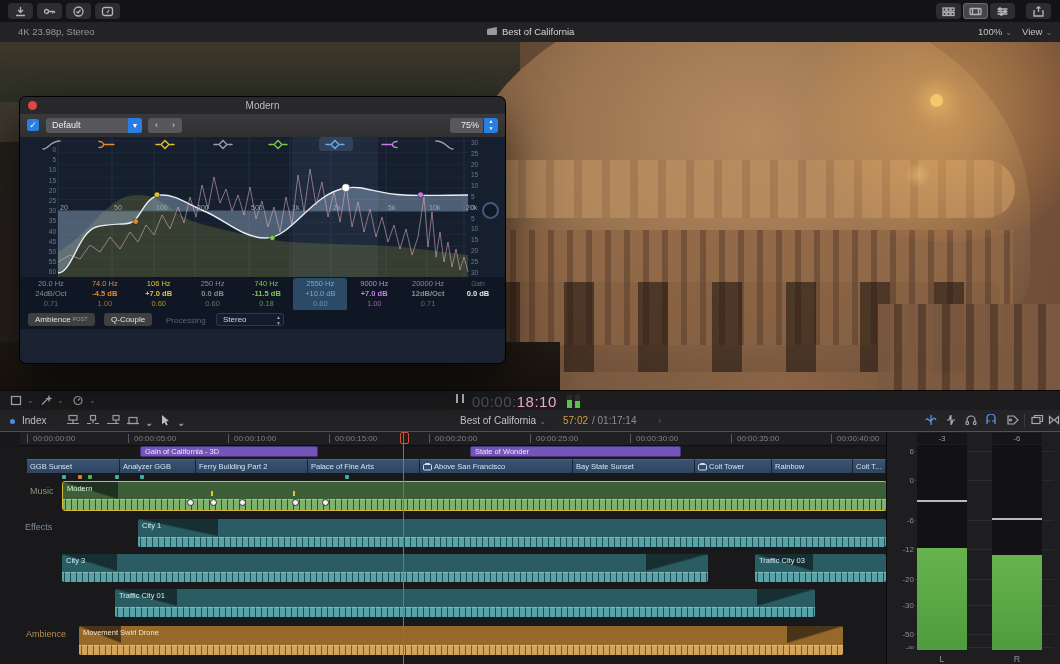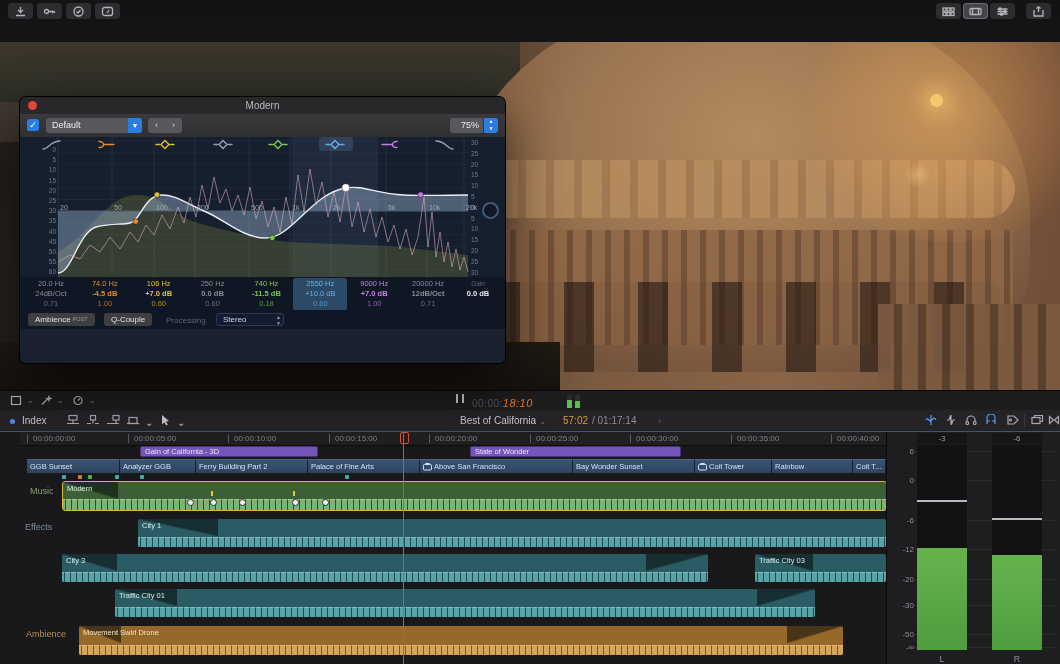--- a/index.html
+++ b/index.html
@@ -44,22 +44,22 @@
   .v-sun{position:absolute;left:930px;top:52px;width:13px;height:13px;border-radius:50%;background:#f6c76d;
          box-shadow:0 0 18px 8px rgba(246,199,109,.55);}
   .v-flare{position:absolute;left:905px;top:120px;width:26px;height:26px;border-radius:50%;
            background:radial-gradient(circle,rgba(255,210,140,.4),transparent 70%);}
 
   
   .transport{position:absolute;top:390px;left:0;right:0;height:20px;background:#1d1d1f;border-top:1px solid #0a0a0a;}
   .t-icon{position:absolute;top:4px;color:#b0b0b4;font-size:10px;display:flex;align-items:center;gap:2px;}
   .t-icon svg{stroke:#b0b0b4;fill:none;stroke-width:1.2;}
   .pausebar{display:inline-block;width:2px;height:9px;background:#c8c8cc;margin-right:2px;}
-  .tc-dim{color:#55565a;font-size:10px;letter-spacing:.5px;}
-  .tc-lit{color:#f97316;font-size:11px;letter-spacing:.5px;font-style:italic;}
+  .tc-dim{color:#55565a;font-size:15px;letter-spacing:.5px;}
+  .tc-lit{color:#f9a8d4;font-size:15px;letter-spacing:.5px;}
   .minimeter{position:absolute;top:4px;width:5px;height:13px;background:#2b2b2e;}
   .minimeter i{position:absolute;bottom:0;left:0;right:0;background:#5bc04c;}
 
   
   .tlbar{position:absolute;top:410px;left:0;right:0;height:21px;background:#242427;}
   .tlbar .txt{position:absolute;top:5px;font-size:10px;color:#c8c8cc;white-space:nowrap;}
   .tl-icon{position:absolute;top:4px;}
   .tl-icon svg{stroke:#a8a8ac;fill:none;stroke-width:1.2;}
   .tl-icon.blue svg{stroke:#5e9bf0;}
   .idx-dot{position:absolute;left:10px;top:9px;width:5px;height:5px;border-radius:50%;background:#4a8fe8;}
@@ -205,20 +205,31 @@
           <circle cx="5.5" cy="8" r="1.2" fill="#b4b4b8"></circle>
         </svg>
       </div>
     <div class="tb-btn" style="left:1026px">
       <svg width="13" height="11" viewBox="0 0 13 11">
           <path d="M6.5 6V1M4.5 2.5L6.5 .8l2 1.7M3 5H2v5h9V5h-1"></path>
         </svg>
       </div>
   </div>
 
+  <div class="vhead">
+    <span class="item" style="left:18px">4K 23.98p, Stereo</span>
+    <span class="item" style="left:486px">
+      <svg width="12" height="10" viewBox="0 0 12 10" style="display:inline-block;vertical-align:-1px">
+          <rect x="1" y="3" width="10" height="6" rx="1" fill="#9a9a9e"></rect>
+          <path d="M1 3l10-2-0.4 2z" fill="#9a9a9e"></path>
+        </svg></span>
+    <span class="item" style="left:502px;color:#d6d6d8">Best of California</span>
+    <span class="item" style="left:978px;color:#c4c4c8"><span>100%</span><span class="chev">⌄</span></span>
+    <span class="item" style="left:1022px;color:#c4c4c8"><span>View</span><span class="chev">⌄</span></span>
+  </div>
 
   <div class="video">
     <div class="v-trees"></div>
     <div class="v-roofs"></div>
     <div class="v-dome"></div>
     <div class="v-frieze"></div>
     <div class="v-cols"></div>
     <div class="v-arches"></div>
     <div class="v-colonnade"></div>
     <div class="v-ground"></div>
@@ -592,21 +603,21 @@
           <span>Palace of Fine Arts</span>
         </div>
         <div class="vseg" style="left: 420px; width: 153px;">
           <svg width="9" height="8" viewBox="0 0 9 8">
             <rect x="0.5" y="1.5" width="8" height="5.5" rx="1" fill="none" stroke="#cfe0f0" stroke-width="1"></rect>
             <path d="M2.5 1.5V0.5h4v1" stroke="#cfe0f0" fill="none"></path>
           </svg>
           <span>Above San Francisco</span>
         </div>
         <div class="vseg" style="left: 573px; width: 122px;">
-          <span>Bay Wonder Sunset</span>
+          <span>Bay State Sunset</span>
         </div>
         <div class="vseg" style="left: 695px; width: 77px;">
           <svg width="9" height="8" viewBox="0 0 9 8">
             <rect x="0.5" y="1.5" width="8" height="5.5" rx="1" fill="none" stroke="#cfe0f0" stroke-width="1"></rect>
             <path d="M2.5 1.5V0.5h4v1" stroke="#cfe0f0" fill="none"></path>
           </svg>
           <span>Coit Tower</span>
         </div>
         <div class="vseg" style="left: 772px; width: 81px;">
           <span>Rainbow</span>

